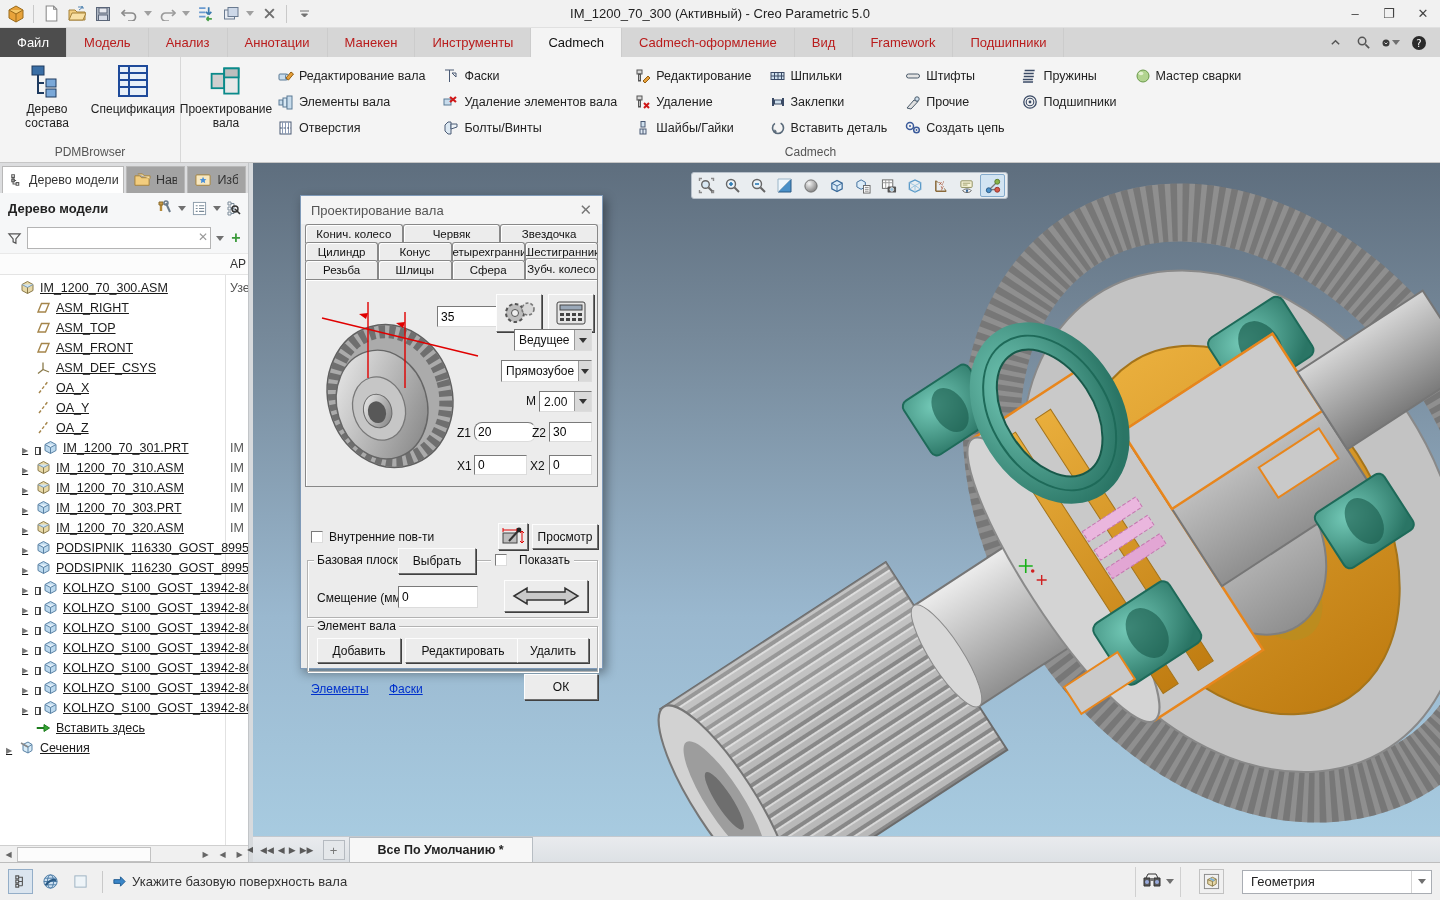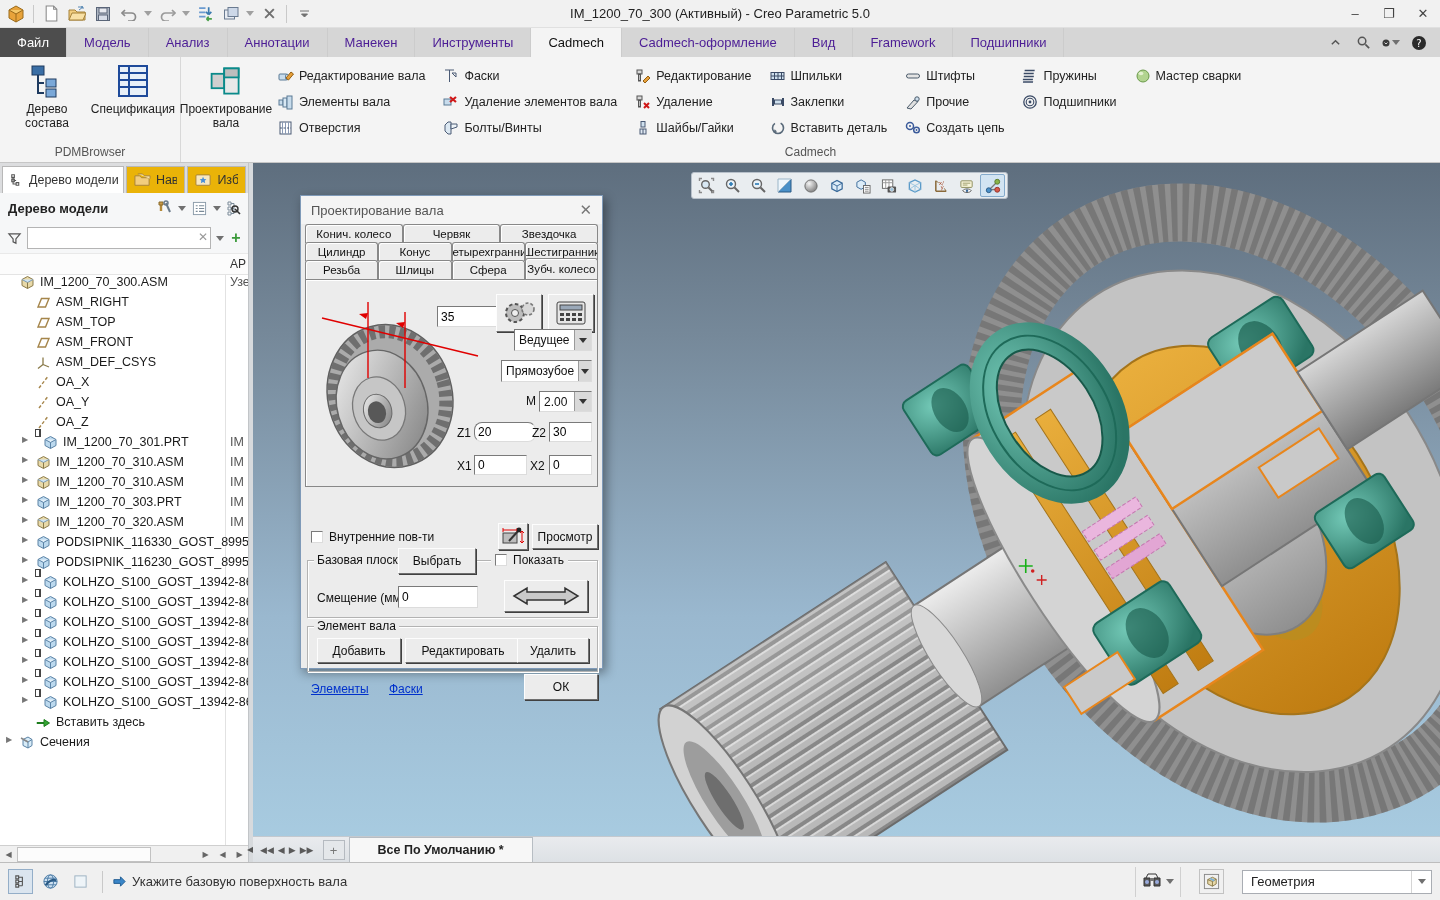--- a/index.html
+++ b/index.html
@@ -13,21 +13,21 @@
   .qa-btn { width:24px; height:24px; display:flex; align-items:center; justify-content:center; }
   .qa-sep { width:1px; height:18px; background:#c9c9c9; margin:0 3px; }
   .qa-dd { width:10px; height:24px; display:flex; align-items:center; justify-content:center; }
   .tri-down { width:0; height:0; border-left:4px solid transparent; border-right:4px solid transparent; border-top:5px solid #707070; }
   .win-title { position:absolute; left:0; right:0; text-align:center; font-size:13px; color:#222; pointer-events:none; }
   .win-btns { margin-left:auto; display:flex; z-index:2; }
   .win-btn { width:34px; height:27px; display:flex; align-items:center; justify-content:center; color:#444; font-size:13px; }
 
   
   .tabbar { height:29px; background:#d6d6d6; display:flex; align-items:stretch; position:relative; }
-  .rtab { padding:0 17px; display:flex; align-items:center; font-size:13px; color:#4c1d95; border-right:1px solid #cccccc; }
+  .rtab { padding:0 17px; display:flex; align-items:center; font-size:13px; color:#b91c1c; border-right:1px solid #cccccc; }
   .rtab.file { background:#4d4d4d; color:#fff; }
   .rtab.active { background:#f4f4f4; color:#111; }
   .tabbar-right { margin-left:auto; display:flex; align-items:center; gap:10px; padding-right:12px; }
   .tb-ic { width:18px; height:18px; display:flex; align-items:center; justify-content:center; }
 
   
   .ribbon { height:106px; background:#f4f4f4; border-bottom:1px solid #c6c6c6; display:flex; }
   .rgroup { display:flex; flex-direction:column; border-right:1px solid #d8d8d8; }
   .rg-content { height:88px; display:flex; align-items:flex-start; padding:2px 4px; }
   .rg-label { height:17px; text-align:center; font-size:12px; color:#555; }
@@ -36,37 +36,37 @@
   .smallcol { display:flex; flex-direction:column; gap:5px; padding:6px 9px 0 9px; }
   .smallbtn { display:flex; align-items:center; gap:5px; height:21px; font-size:12.5px; color:#222; white-space:nowrap; }
   .smallbtn svg { width:16px; height:16px; flex:none; }
 
   
   .main { flex:1; display:flex; min-height:0; }
 
   
   .navigator { width:248px; display:flex; flex-direction:column; background:#fff; }
   .nav-tabs { height:30px; background:#dcdddf; display:flex; align-items:flex-end; padding:3px 2px 0 2px; gap:2px; }
-  .nav-tab { height:27px; display:flex; align-items:center; gap:5px; padding:0 7px; background:#eab308; border:1px solid #b8b8b8; border-bottom:none; font-size:12.5px; color:#333; overflow:hidden; white-space:nowrap; }
+  .nav-tab { height:27px; display:flex; align-items:center; gap:5px; padding:0 7px; background:#a3a3a3; border:1px solid #b8b8b8; border-bottom:none; font-size:12.5px; color:#333; overflow:hidden; white-space:nowrap; }
   .nav-tab.active { background:#fff; }
   .nav-tab .cut { max-width:26px; overflow:hidden; }
   .nav-header { height:30px; display:flex; align-items:center; padding:0 4px 0 8px; background:#f6f7f8; font-weight:bold; font-size:13px; color:#222; gap:2px; }
   .nav-header .spacer { flex:1; }
   .hic { width:20px; height:20px; display:flex; align-items:center; justify-content:center; }
   .dd8 { width:11px; display:flex; justify-content:center; }
   .nav-filter { height:30px; display:flex; align-items:center; gap:3px; padding:0 4px; background:#f6f7f8; }
   .searchwrap { flex:1; position:relative; height:22px; }
   .searchwrap input { width:100%; height:22px; border:1px solid #b4b4b4; padding:0 18px 0 5px; font-size:12px; font-family:inherit; }
   .clear-x { position:absolute; right:3px; top:3px; color:#999; font-size:12px; }
   .plus-btn { width:16px; color:#3a9a3a; font-size:16px; font-weight:bold; text-align:center; }
   .nav-colhead { height:22px; position:relative; background:#fcfcfc; border-bottom:1px solid #e4e4e4; border-top:1px solid #e9e9e9; font-size:12px; color:#333; }
   .nav-colhead span { position:absolute; left:230px; top:3px; }
   .nav-tree { flex:1; position:relative; overflow:hidden; font-size:12.5px; background:#fff; }
   .col2line { position:absolute; left:225px; top:0; bottom:0; width:1px; background:#e2e2e2; }
-  .trow { height:20px; display:flex; align-items:flex-start; position:relative; color:#1a1a1a; white-space:nowrap; }
+  .trow { height:20px; display:flex; align-items:flex-end; position:relative; color:#1a1a1a; white-space:nowrap;text-decoration:underline; }
   .trow .arr { width:13px; flex:none; font-size:8px; color:#777; text-align:left; }
   .trow .ticon { width:17px; height:15px; flex:none; margin-right:4px; }
   .trow .marker { width:6px; height:8px; border:1px solid #444; border-right-width:2px; flex:none; margin-right:1px; margin-top:-6px; }
   .trow .tcol2 { position:absolute; left:230px; color:#555; }
   .trow .tlabel { overflow:hidden; max-width:205px; }
   .nav-hscroll { height:17px; border-top:1px solid #cfcfcf; background:#f0f0f0; display:flex; align-items:center; }
   .sc-btn { width:17px; height:15px; display:flex; align-items:center; justify-content:center; font-size:8px; color:#666; }
   .sc-thumb { flex:1; height:15px; background:#fcfcfc; border:1px solid #c2c2c2; }
   .sc-rest { width:46px; height:15px; }
 
@@ -1199,21 +1199,21 @@
                 <path d="M8 14 18 3" stroke="#333" stroke-width="2"></path>
                 <circle cx="18" cy="3" r="2.4" fill="#222"></circle>
               </svg>
           </div>
           <div class="raised dbtn abs" style="left:231px;top:300px;width:66px;height:25px">Просмотр</div>
 
           <div class="dgroup" style="left:6px;top:336px;width:291px;height:58px">
             <span class="legend">Базовая плоскость</span>
           </div>
           <div class="raised dbtn abs" style="left:97px;top:324px;width:78px;height:26px;z-index:3">Выбрать</div>
-          <div class="abs" style="left:190px;top:329px;display:flex;align-items:center;gap:6px;background:#ececec;padding:0 4px;z-index:3">
+          <div class="abs" style="left:190px;top:329px;display:flex;align-items:center;gap:12px;background:#ececec;padding:0 4px;z-index:3">
             <span class="dcheck"></span>
               <span>Показать</span>
           </div>
           <span class="lab" style="left:16px;top:367px">Смещение (мм):</span>
           <input class="dfield abs" style="left: 97px; top: 362px; width: 80px; height: 22px;" value="0">
           <div class="raised dbtn abs" style="left:203px;top:356px;width:84px;height:32px">
             <svg width="70" height="22" viewBox="0 0 70 22">
                 <path d="M3 11 16 3v4h38V3l13 8-13 8v-4H16v4z" fill="#c9c9c9" stroke="#333" stroke-width="1.5"></path>
               </svg>
           </div>

